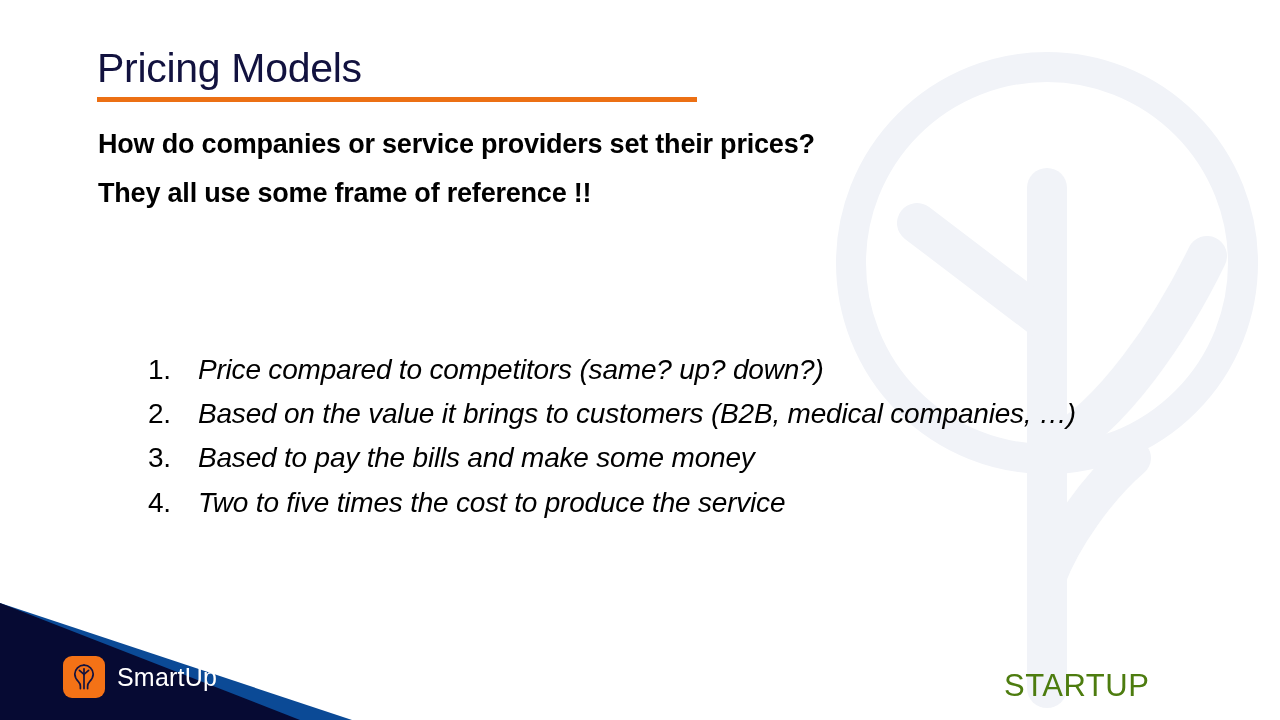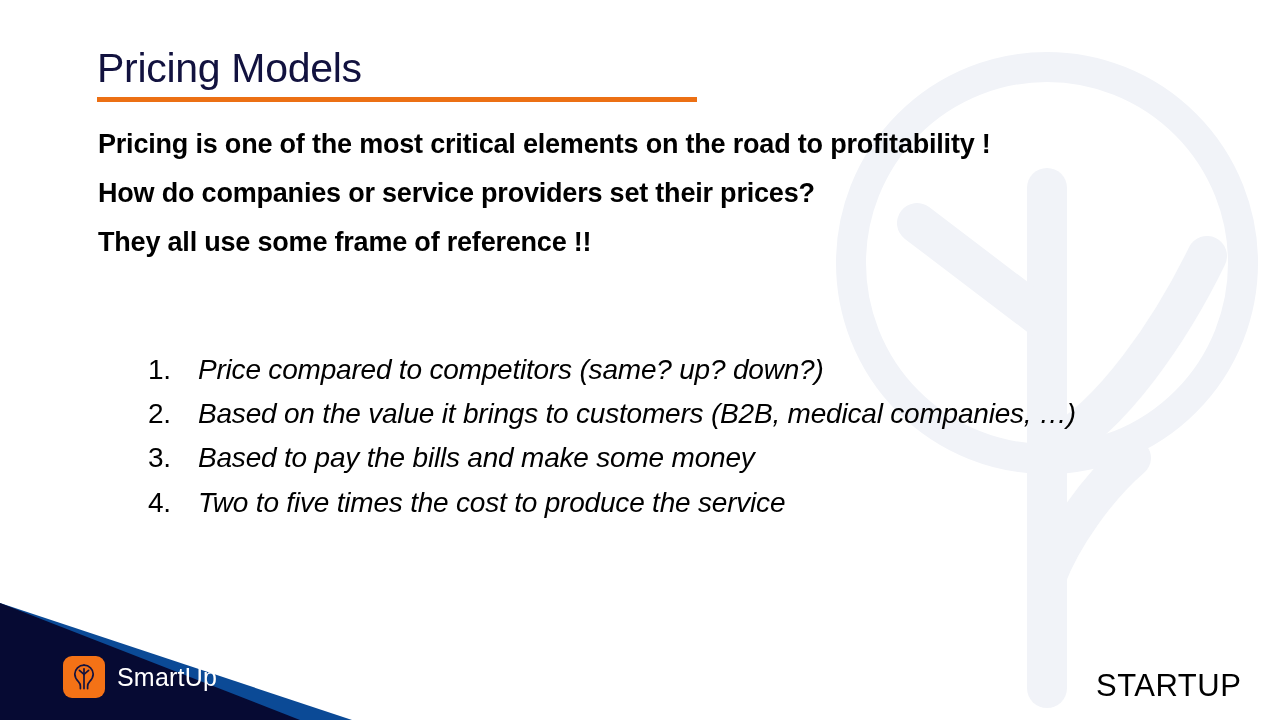--- a/index.html
+++ b/index.html
@@ -20,26 +20,26 @@
   #watermark-tree {
     position: absolute;
     left: 812px;
     top: 18px;
     width: 470px;
     height: 700px;
     pointer-events: none;
   }
   #watermark-startup-text {
     position: absolute;
-    left: 1096px;
+    left: 1004px;
     top: 668px;
     font-size: 31px;
     font-weight: 400;
     letter-spacing: 0.5px;
-    color: #000000;
+    color: #4d7c0f;
     white-space: nowrap;
     pointer-events: none;
   }
 
   
   #title-block {
     position: absolute;
     left: 97px;
     top: 46px;
     width: 700px;
@@ -166,21 +166,20 @@
   </svg>
 
   <div id="watermark-startup-text">STARTUP</div>
 
   <div id="title-block">
     <h1 id="page-title">Pricing Models</h1>
     <div id="title-rule"></div>
   </div>
 
   <div id="body-block">
-    <p class="lead-para">Pricing is one of the most critical elements on the road to profitability !</p>
     <p class="lead-para">How do companies or service providers set their prices?</p>
     <p class="lead-para">They all use some frame of reference !!</p>
   </div>
 
   <ol id="points-list">
     <li class="point-row">
       <span class="point-num">1.</span>
       <span class="point-text">Price compared to competitors (same? up? down?)</span>
     </li>
     <li class="point-row">

